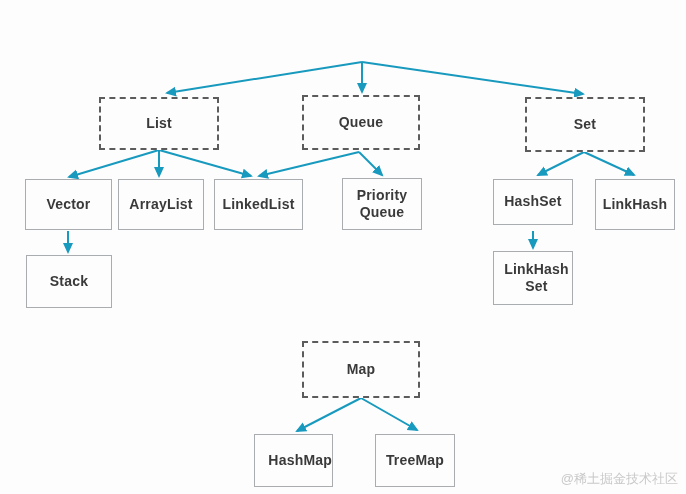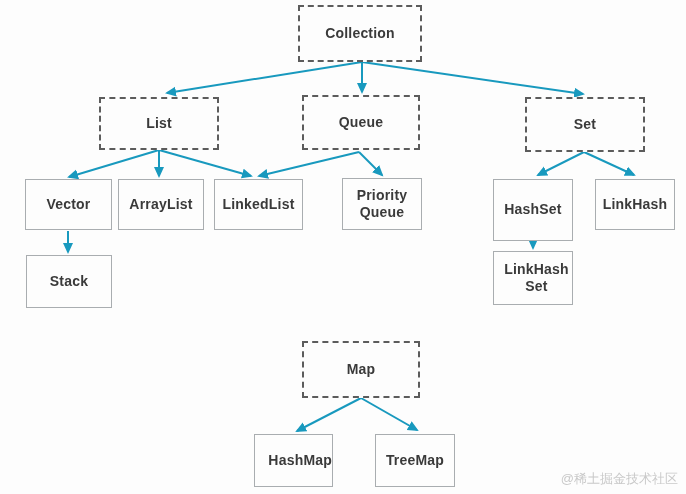--- a/index.html
+++ b/index.html
@@ -81,23 +81,20 @@
     <line class="edge" x1="359" y1="152" x2="259" y2="176" marker-end="url(#arrowhead)"></line>
     <line class="edge" x1="359" y1="152" x2="382" y2="175" marker-end="url(#arrowhead)"></line>
     <line class="edge" x1="584" y1="152" x2="538" y2="175" marker-end="url(#arrowhead)"></line>
     <line class="edge" x1="584" y1="152" x2="634" y2="175" marker-end="url(#arrowhead)"></line>
     <line class="edge" x1="68" y1="231" x2="68" y2="252" marker-end="url(#arrowhead)"></line>
     <line class="edge" x1="533" y1="231" x2="533" y2="248" marker-end="url(#arrowhead)"></line>
     <line class="edge" x1="361" y1="398" x2="297" y2="431" marker-end="url(#arrowhead)"></line>
     <line class="edge" x1="361" y1="398" x2="417" y2="430" marker-end="url(#arrowhead)"></line>
   </svg>
 
-  <div class="node dashed" style="left:298px;top:5px;width:124px;height:57px;">
-      <span>Collection</span>
-    </div>
   <div class="node dashed" style="left:99px;top:97px;width:120px;height:53px;">
       <span>List</span>
     </div>
   <div class="node dashed" style="left:302px;top:95px;width:118px;height:55px;">
       <span>Queue</span>
     </div>
   <div class="node dashed" style="left:525px;top:97px;width:120px;height:55px;">
       <span>Set</span>
     </div>
 
@@ -106,21 +103,21 @@
     </div>
   <div class="node solid" style="left:118px;top:179px;width:86px;height:51px;justify-content:center;">
       <span>ArrayList</span>
     </div>
   <div class="node solid" style="left:214px;top:179px;width:89px;height:51px;">
       <span>LinkedList</span>
     </div>
   <div class="node solid" style="left:342px;top:178px;width:80px;height:52px;">
       <span>Priority Queue</span>
     </div>
-  <div class="node solid" style="left:493px;top:179px;width:80px;height:62px;">
+  <div class="node solid" style="left:493px;top:179px;width:80px;height:46px;">
       <span>HashSet</span>
     </div>
   <div class="node solid" style="left:595px;top:179px;width:80px;height:51px;">
       <span>LinkHash</span>
     </div>
 
   <div class="node solid" style="left:26px;top:255px;width:86px;height:53px;">
       <span>Stack</span>
     </div>
   <div class="node solid" style="left:493px;top:251px;width:80px;height:54px;padding-left:7px;">

